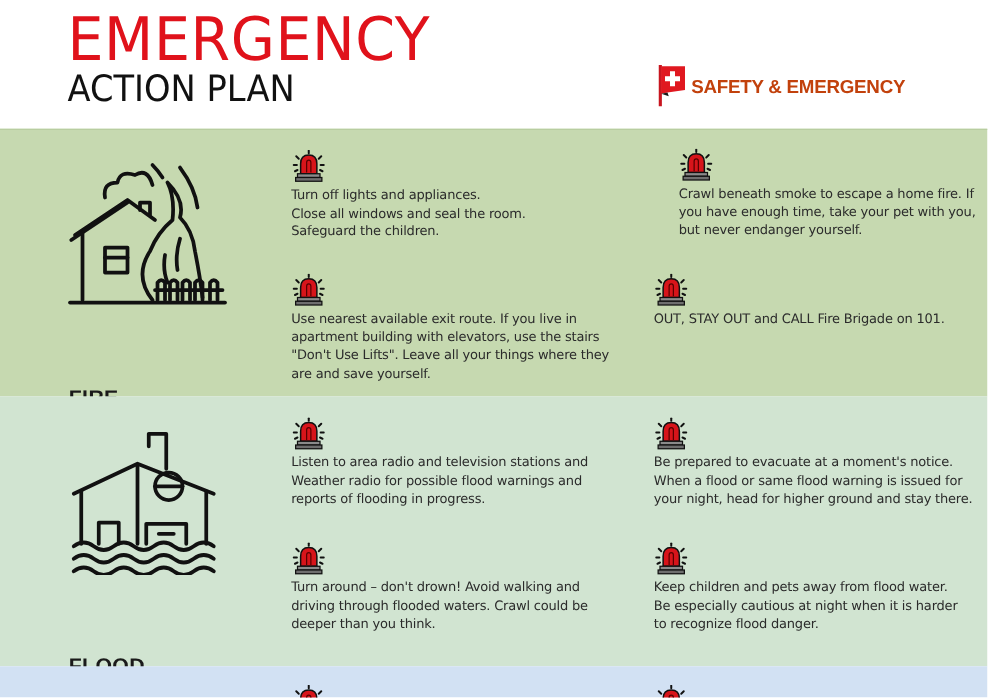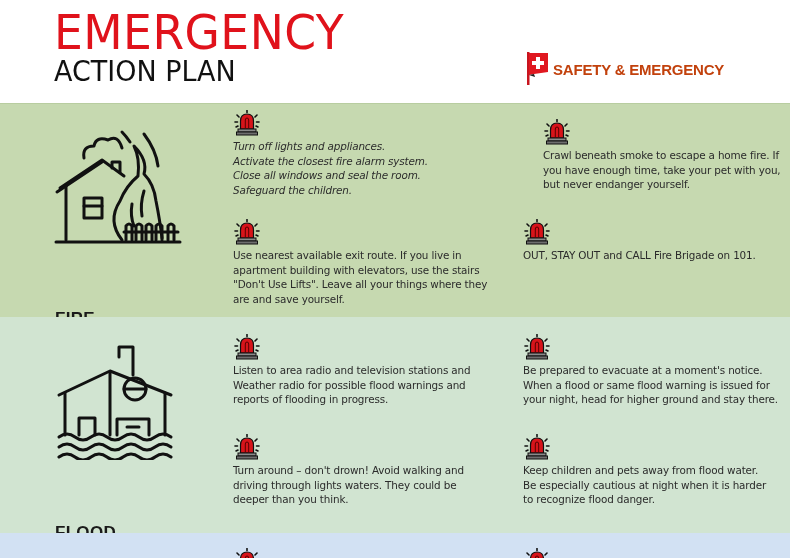--- a/index.html
+++ b/index.html
@@ -85,27 +85,26 @@
       <path d="M84 114 L84 100 Q87 96 90 100 L90 114"></path>
       <path d="M94 114 L94 100 Q97 96 100 100 L100 114"></path>
       <path d="M104 114 L104 100 Q107 96 110 100 L110 114"></path>
       <line x1="72" y1="106" x2="126" y2="106"></line>
       <path d="M116 114 L116 100 Q119 96 122 100 L122 114"></path>
       <line x1="4" y1="116" x2="128" y2="116"></line>
     </svg>
   </span>
   <div class="hazard-label" style="top:165px;">FIRE</div>
 
-  <div class="tip" style="left:233px; top:6px;font-style:italic;">
+  <div class="tip" style="left:233px; top:16px;">
     <svg class="siren">
         <use href="#siren"></use>
       </svg>
     <div class="text">
       <span class="line">Turn off lights and appliances.</span>
-      <span class="line">Activate the closest fire alarm system.</span>
       <span class="line">Close all windows and seal the room.</span>
       <span class="line">Safeguard the children.</span>
     </div>
   </div>
 
   <div class="tip" style="left:523px; top:15px;margin-left:20px;">
     <svg class="siren">
         <use href="#siren"></use>
       </svg>
     <div class="text">
@@ -178,21 +177,21 @@
       <span class="line">your night, head for higher ground and stay there.</span>
     </div>
   </div>
 
   <div class="tip" style="left:233px; top:117px;">
     <svg class="siren">
         <use href="#siren"></use>
       </svg>
     <div class="text">
       <span class="line">Turn around – don't drown! Avoid walking and</span>
-      <span class="line">driving through lights waters. They could be</span>
+      <span class="line">driving through flooded waters. Crawl could be</span>
       <span class="line">deeper than you think.</span>
     </div>
   </div>
 
   <div class="tip" style="left:523px; top:117px;">
     <svg class="siren">
         <use href="#siren"></use>
       </svg>
     <div class="text">
       <span class="line">Keep children and pets away from flood water.</span>

